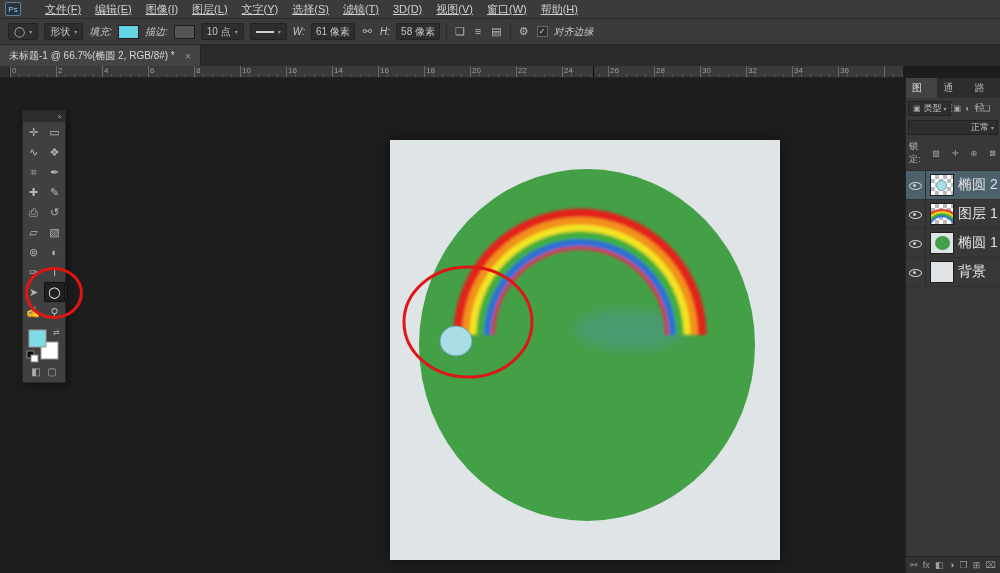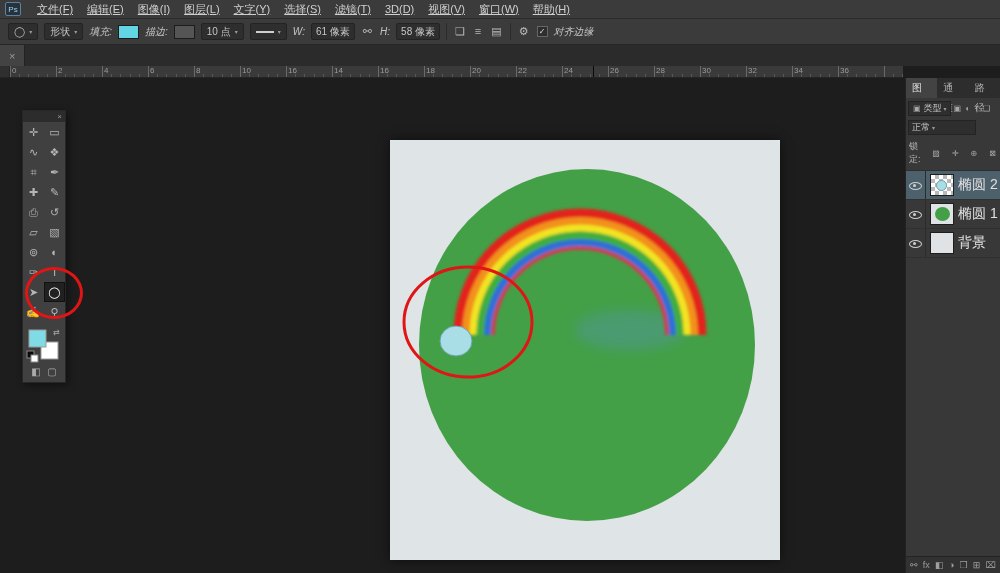--- a/index.html
+++ b/index.html
@@ -5,21 +5,21 @@
   * { margin:0; padding:0; box-sizing:border-box; }
   html,body { width:1000px; height:573px; overflow:hidden; background:#1d1d1d;
               font-family:"Liberation Sans", sans-serif; }
   .screen { position:relative; width:1000px; height:573px; background:#1d1d1d; color:#cfcfcf; }
 
   
   .menubar { position:absolute; top:0; left:0; width:100%; height:19px; background:#3b3b3b;
              border-bottom:1px solid #2a2a2a; display:flex; align-items:center; padding-left:5px;
              font-size:11px; color:#cfcfcf; z-index:80; }
   .logo { width:16px; height:14px; background:#26323c; border:1px solid #5d82a0; color:#9fd0f0;
-          font-size:8px; display:flex; align-items:center; justify-content:center; margin-right:9px;
+          font-size:8px; display:flex; align-items:center; justify-content:center; margin-right:17px;
           border-radius:2px; }
   .menu-item { padding:8px 7px; line-height:19px; cursor:default;text-decoration:underline; }
 
   
   .options { position:absolute; top:19px; left:0; width:100%; height:26px; background:#3b3b3b;
              border-bottom:1px solid #262626; display:flex; align-items:center; gap:6px;
              padding:0 8px; font-size:10px; color:#c5c5c5; z-index:80; }
   .opt-select { height:17px; background:#2e2e2e; border:1px solid #232323; border-radius:2px;
                 display:flex; align-items:center; gap:4px; padding:0 5px; white-space:nowrap; }
   .opt-field { height:17px; background:#2e2e2e; border:1px solid #232323; border-radius:2px;
@@ -82,21 +82,21 @@
   .right-panel { position:absolute; left:905px; top:78px; width:95px; height:495px; background:#383838;
                  border-left:1px solid #232323; font-size:10px; color:#cfcfcf; }
   .panel-tabs { display:flex; height:20px; background:#2d2d2d; }
   .panel-tab { padding:0 6px; line-height:20px; color:#b5b5b5; }
   .panel-tab.active { background:#434343; color:#e0e0e0; }
   .filter-row { display:flex; align-items:center; gap:2px; padding:3px 2px 2px; }
   .mini-select { background:#2e2e2e; border:1px solid #232323; height:15px; display:flex;
                  align-items:center; gap:2px; padding:0 3px; color:#c5c5c5; font-size:9px; }
   .mini-icon { color:#a8a8a8; font-size:8px; padding:0 1px; }
   .blend-row { padding:2px 2px; }
-  .blend-row .mini-select { width:68px; justify-content:flex-start; }
+  .blend-row .mini-select { width:90px; justify-content:flex-end; }
   .lock-row { display:flex; align-items:center; gap:10px; padding:3px 3px 4px; font-size:9px; color:#b8b8b8; }
   .layers { border-top:1px solid #2e2e2e; }
   .layer-row { height:29px; display:flex; align-items:center; border-bottom:1px solid #303030; }
   .layer-row.selected { background:#4d616d; }
   .eye-cell { width:20px; height:100%; border-right:1px solid #2c2c2c; display:flex;
               align-items:center; justify-content:center; }
   .eye { position:relative; width:13px; height:13px; display:inline-block; }
   .eye::before { content:""; position:absolute; left:0; top:3px; width:11px; height:6px;
                  border:1px solid #cfcfcf; border-radius:50%; }
   .eye::after { content:""; position:absolute; left:4px; top:5px; width:3px; height:3px;
@@ -180,20 +180,21 @@
     <span class="icon-btn">≡</span>
     <span class="icon-btn">▤</span>
     <span class="vsep"></span>
     <span class="icon-btn">⚙</span>
     <span class="checkbox">✓</span>
     <span class="opt-label">对齐边缘</span>
   </div>
 
   <div class="tabstrip">
     <div class="doc-tab">
+      <span>未标题-1 @ 66.7%(椭圆 2, RGB/8#) *</span>
       <span class="tab-close">×</span>
     </div>
   </div>
 
   <div class="ruler-corner"></div>
   <div class="ruler">
     <div class="ruler-ticks"></div>
     <div class="ruler-nums">
       <span>0</span>
       <span>2</span>
@@ -330,20 +331,29 @@
           </span>
         <span class="thumb checker">
             <span class="dot-cyan"></span>
           </span>
         <span class="layer-name">椭圆 2</span>
       </div>
       <div class="layer-row">
         <span class="eye-cell">
             <span class="eye"></span>
           </span>
+        <span class="thumb checker">
+            <span class="mini-rainbow"></span>
+          </span>
+        <span class="layer-name">图层 1</span>
+      </div>
+      <div class="layer-row">
+        <span class="eye-cell">
+            <span class="eye"></span>
+          </span>
         <span class="thumb">
             <span class="dot-green"></span>
           </span>
         <span class="layer-name">椭圆 1</span>
       </div>
       <div class="layer-row">
         <span class="eye-cell">
             <span class="eye"></span>
           </span>
         <span class="thumb"></span>

